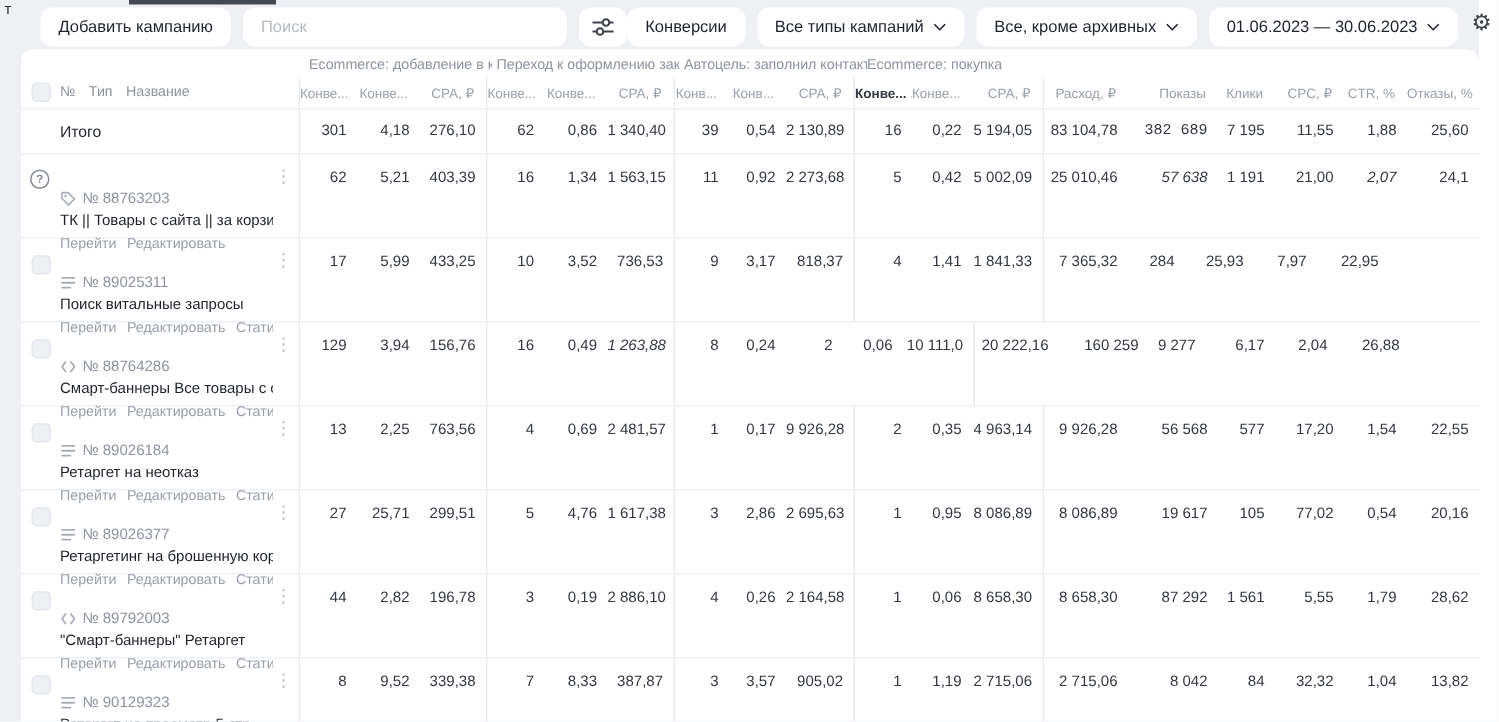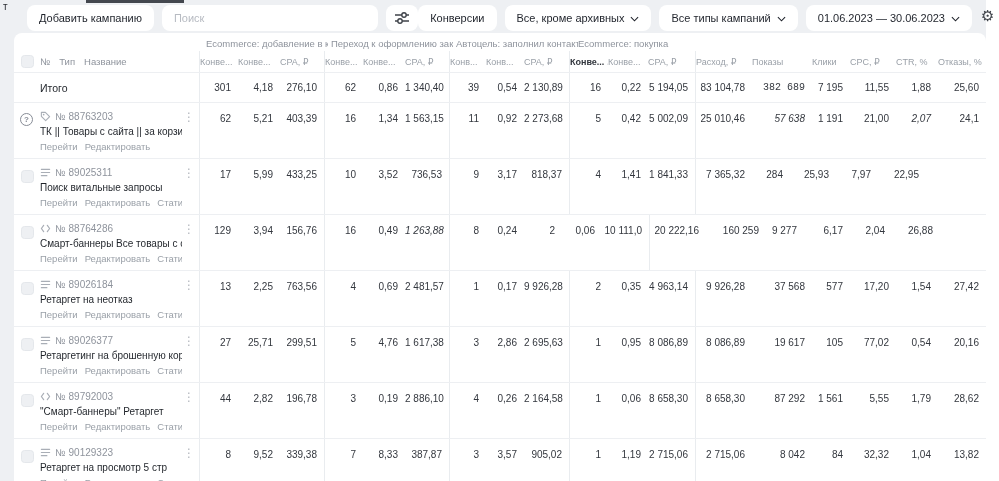--- a/index.html
+++ b/index.html
@@ -44,21 +44,21 @@
     position:absolute; top:5px; font-size:9.5px; color:#8e939c; white-space:nowrap;
     overflow:hidden; width:122px;
   }
   .thead { display:flex; height:22px; border-bottom:1px solid #edeff2; align-items:center; }
   .lcell-h { width:186px; flex-shrink:0; display:flex; align-items:center; padding-left:7px;
              border-right:1px solid #e9ecef; height:100%; font-size:9.5px; color:#8e939c; }
   .lcell-h span.lbl { margin-left:9px; }
   #hdr-num { margin-left:6px; }
   #metric-headers { display:flex; height:100%; }
   .hcell {
-    display:block; height:100%; padding:6px 8px 0 0; text-align:left;
+    display:block; height:100%; padding:6px 8px 0 0; text-align:right;
     font-size:9px; color:#9aa0a8; white-space:nowrap; overflow:hidden; flex-shrink:0; cursor:pointer;
   }
   .hcell.sorted { color:#33373e; font-weight:bold; }
   .sort-arrow { font-weight:normal; margin-left:2px; font-size:9px; color:#33373e; }
   .gb { border-right:1px solid #e9ecef; }
 
   .trow { display:flex; border-bottom:1px solid #edeff2; height:56px; }
   .trow.totals { height:30px; }
   .lcell { position:relative; width:186px; flex-shrink:0; border-right:1px solid #e9ecef; height:100%; }
   .mcell {
@@ -74,21 +74,21 @@
   }
   .lcell-h .checkbox-h {
     position:static; display:inline-block; width:13px; height:13px; border-radius:3.5px;
     background:#eef0f3; border:1px solid #e4e7eb; cursor:pointer; flex-shrink:0;
   }
   .status-ic {
     position:absolute; left:6px; top:10px; width:13px; height:13px; border-radius:50%;
     border:1.2px solid #878c96; color:#878c96; font-size:8px; font-weight:bold;
     display:flex; align-items:center; justify-content:center; line-height:1;
   }
-  .cblock { position:absolute; left:26px; top:8px; width:142px; overflow:hidden; }
+  .cblock { position:absolute; left:26px; top:24px; width:142px; overflow:hidden; }
   .cnum { font-size:10px; color:#8e939c; white-space:nowrap; display:flex; align-items:center; gap:4px; }
   .cname { font-size:10px; color:#1f2329; margin-top:4px; white-space:nowrap; overflow:hidden; cursor:pointer; }
   .clinks { margin-top:4px; display:flex; gap:7px; font-size:9.5px; color:#9aa0a8; white-space:nowrap; }
   .clink { cursor:pointer; }
   .kebab { position:absolute; left:169px; top:7px; font-size:12px; color:#b4b8bf; cursor:pointer; }
   .type-ic { display:inline-flex; flex-shrink:0; }
 </style>
 </head>
 <body>
 
@@ -105,27 +105,27 @@
           <path d="M1 4h14M1 10h14" stroke="#3f434a" stroke-width="1.4" fill="none"></path>
           <circle cx="10" cy="4" r="2.2" fill="#fff" stroke="#3f434a" stroke-width="1.4"></circle>
           <circle cx="6" cy="10" r="2.2" fill="#fff" stroke="#3f434a" stroke-width="1.4"></circle>
         </svg>
       </span>
     </button>
   <div class="toolbar-spacer"></div>
   <div class="tb-right">
     <button class="btn">Конверсии</button>
     <button class="btn">
-        <span>Все, кроме архивных</span>
+        <span>Все типы кампаний</span>
         <span class="chev"><svg width="9" height="6" viewBox="0 0 10 6">
             <path d="M1 1l4 4 4-4" stroke="#1f232b" stroke-width="1.2" fill="none"></path>
           </svg></span>
       </button>
     <button class="btn">
-        <span>Все типы кампаний</span>
+        <span>Все, кроме архивных</span>
         <span class="chev"><svg width="9" height="6" viewBox="0 0 10 6">
             <path d="M1 1l4 4 4-4" stroke="#1f232b" stroke-width="1.2" fill="none"></path>
           </svg></span>
       </button>
     <button class="btn">
         <span>01.06.2023 — 30.06.2023</span>
         <span class="chev"><svg width="9" height="6" viewBox="0 0 10 6">
             <path d="M1 1l4 4 4-4" stroke="#1f232b" stroke-width="1.2" fill="none"></path>
           </svg></span>
       </button>
@@ -337,25 +337,25 @@
         <span class="mcell" style="width: 38px;">4</span>
         <span class="mcell" style="width: 42px;">0,69</span>
         <span class="mcell gb" style="width: 45px;">2 481,57</span>
         <span class="mcell" style="width: 36px;">1</span>
         <span class="mcell" style="width: 38px;">0,17</span>
         <span class="mcell gb" style="width: 46px;">9 926,28</span>
         <span class="mcell" style="width: 38px;">2</span>
         <span class="mcell" style="width: 40px;">0,35</span>
         <span class="mcell gb" style="width: 48px;">4 963,14</span>
         <span class="mcell" style="width: 56px;">9 926,28</span>
-        <span class="mcell" style="width: 60px;">37 568</span>
+        <span class="mcell" style="width: 60px;">56 568</span>
         <span class="mcell" style="width: 38px;">577</span>
         <span class="mcell" style="width: 46px;">17,20</span>
         <span class="mcell" style="width: 42px;">1,54</span>
-        <span class="mcell" style="width: 48px;">27,42</span>
+        <span class="mcell" style="width: 48px;">22,55</span>
       </div>
       <div class="trow camp">
         <div class="lcell">
           <span class="checkbox"></span>
           <div class="cblock">
             <div class="cnum">
               <span class="type-ic">
                 <svg width="11" height="11" viewBox="0 0 12 12">
                   <path d="M1.5 2.5h9M1.5 6h9M1.5 9.5h6" stroke="#a9aeb6" stroke-width="1.3" fill="none" stroke-linecap="round"></path>
                 </svg>

